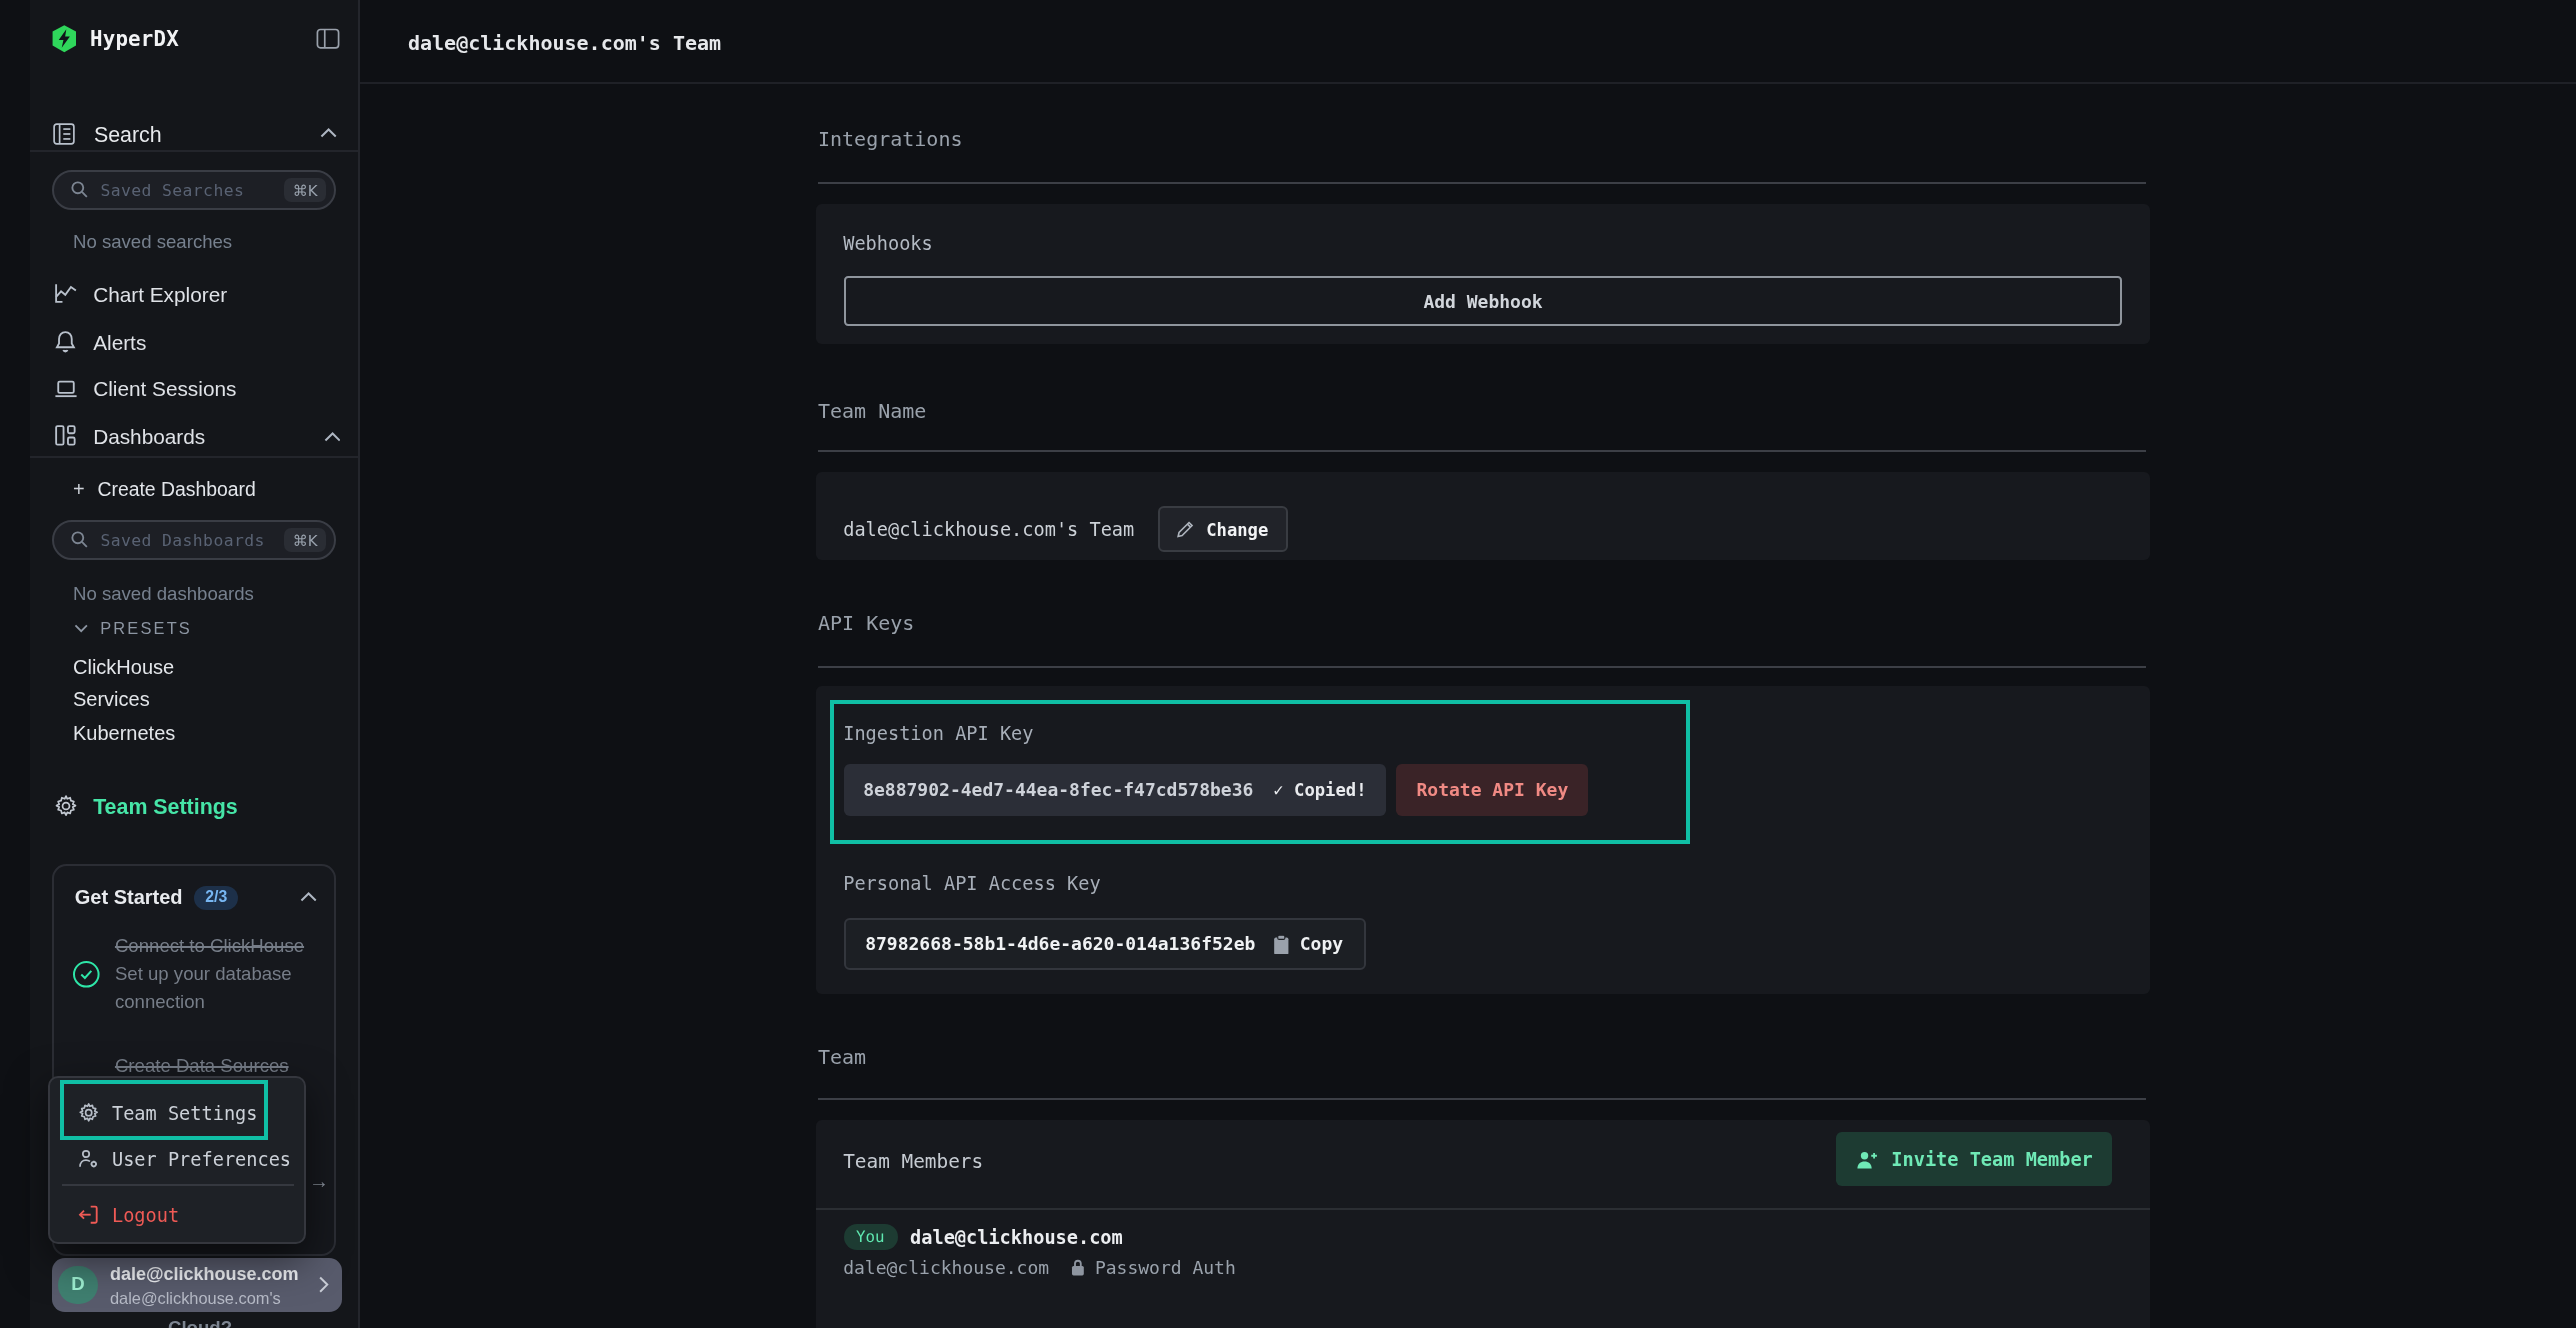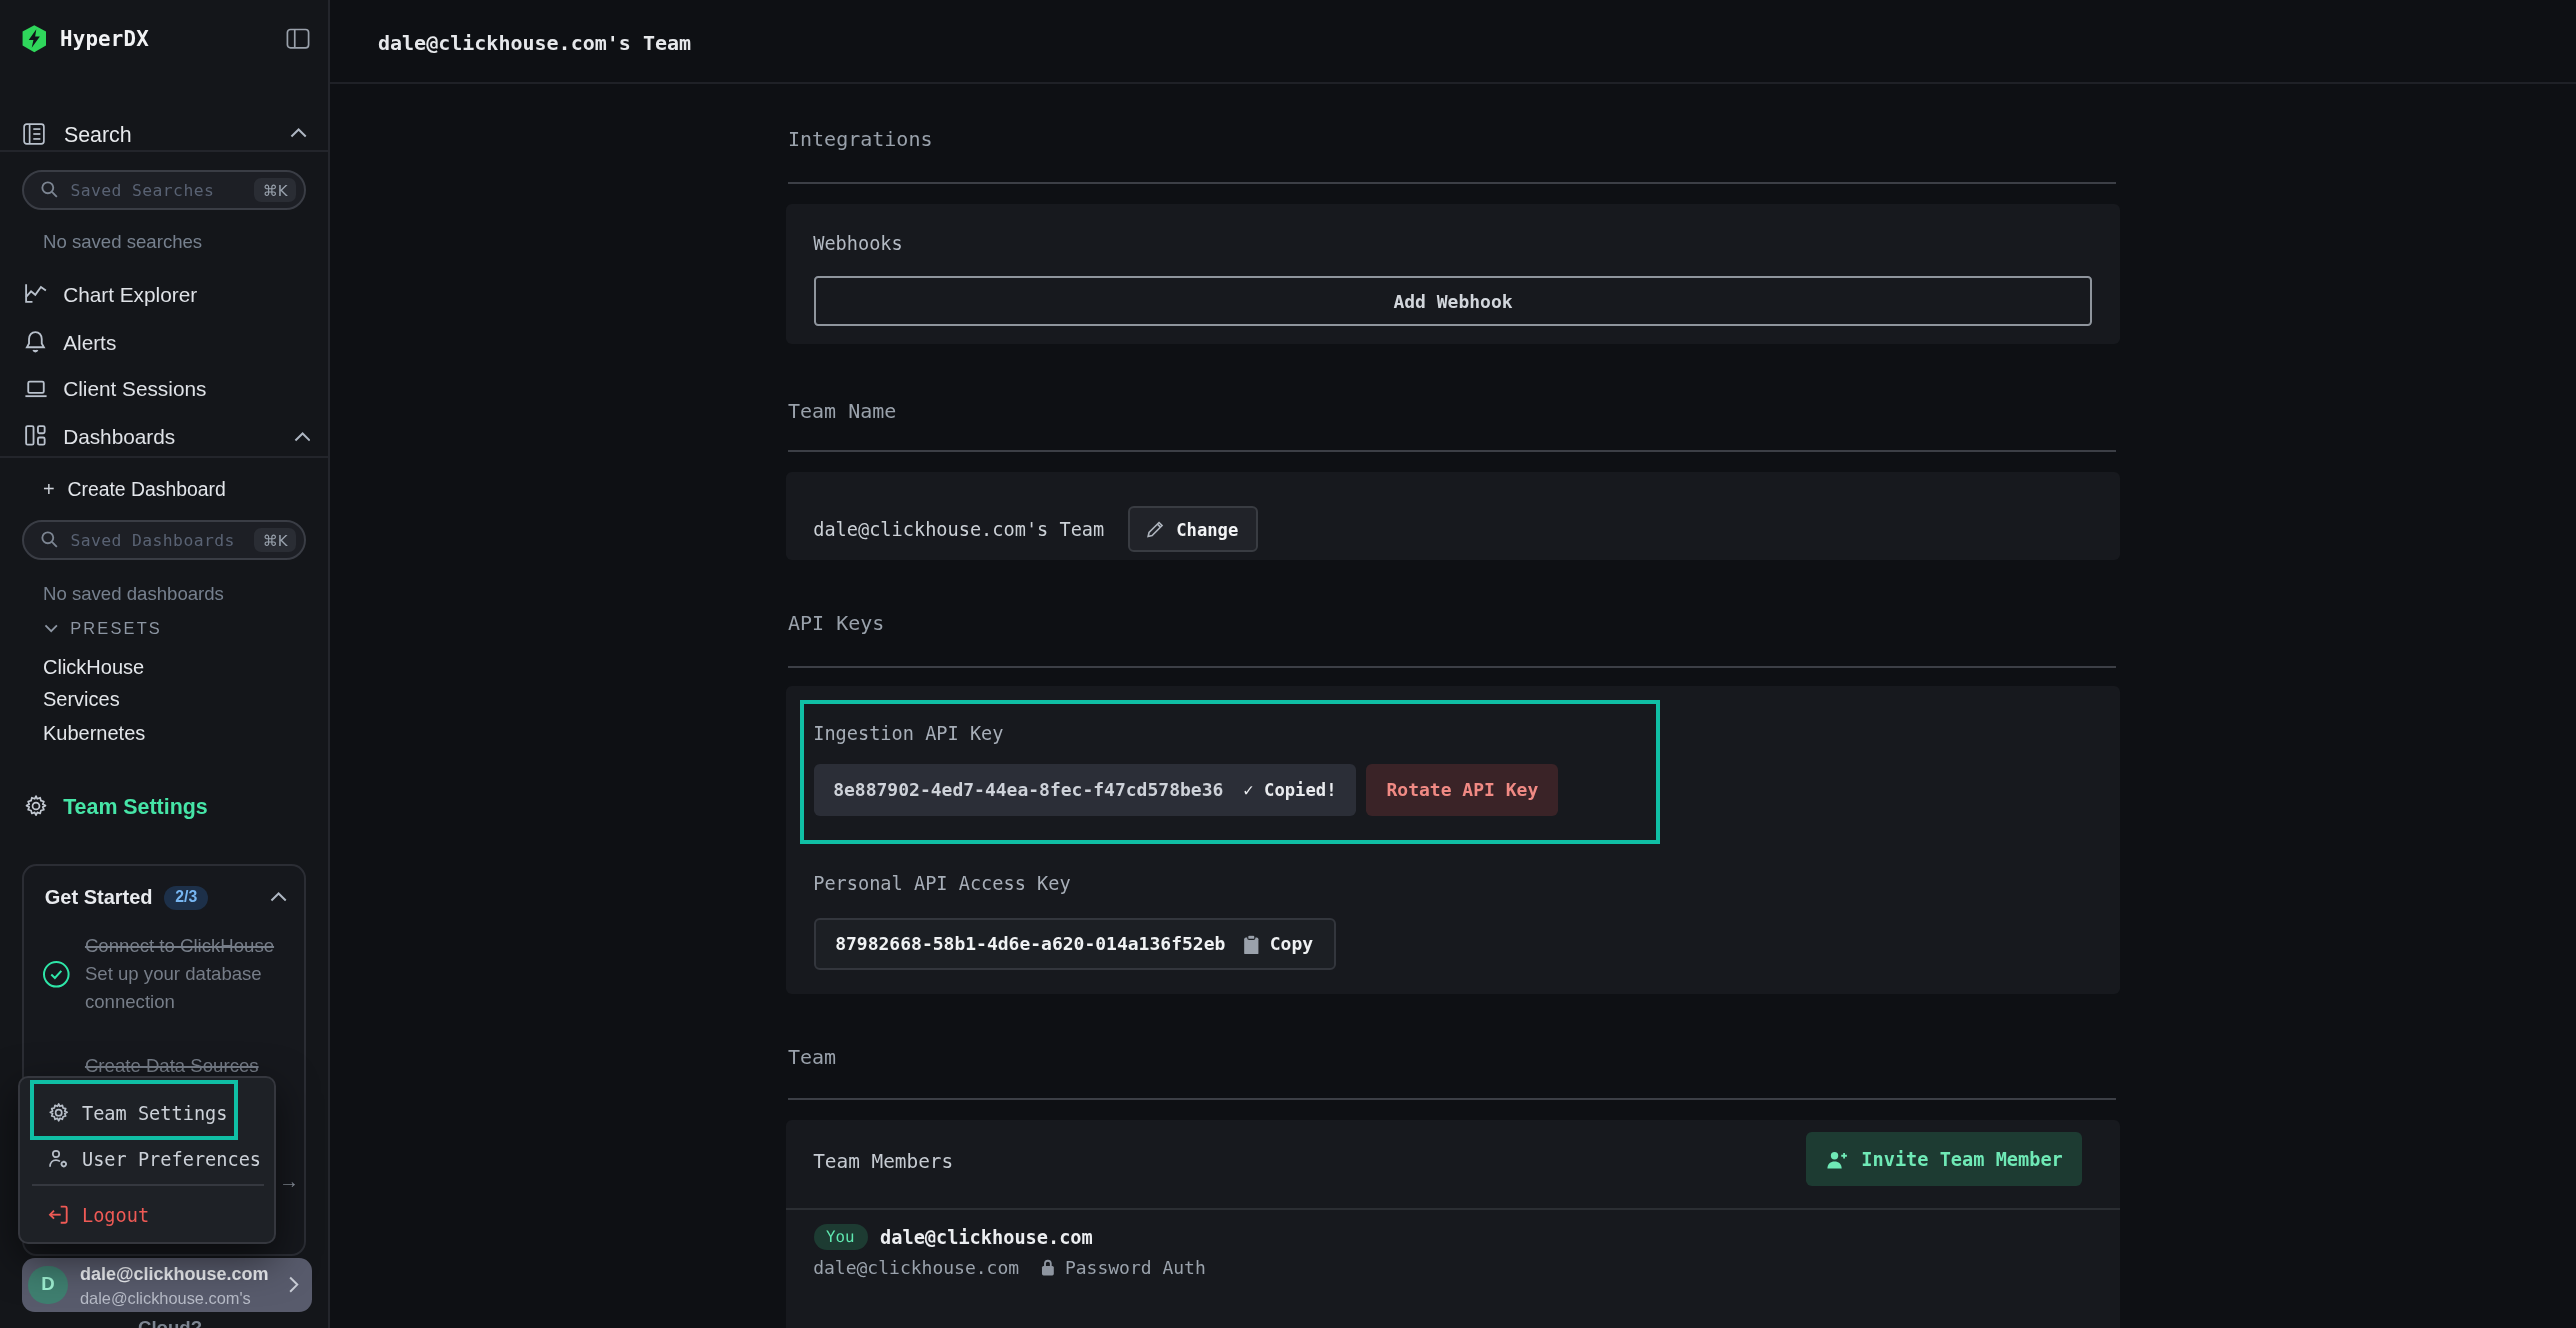--- a/index.html
+++ b/index.html
@@ -1,18 +1,18 @@
 <!DOCTYPE html>
 <html style="font-size:11.4px"><head>
 <meta charset="utf-8">
 <style>
   * { margin:0; padding:0; box-sizing:border-box; }
   html,body { background:#0e1014; }
   body { width:2576px; height:1328px; overflow:hidden; font-family:"Liberation Sans", sans-serif; }
-  .stage { width:2576px; height:1328px; overflow:hidden; position:relative; }
+  .stage { width:2576px; height:1328px; overflow:hidden; position:relative;padding-left:30px; }
   .viewport { width:1288px; height:664px; transform:scale(2); transform-origin:0 0; position:relative; background:#0e1014; }
 
   
   .sidebar { position:absolute; left:0; top:0; width:165px; height:664px; background:#14161a; border-right:0.7px solid #24262c; }
   .logo-row { position:absolute; left:10px; top:10px; right:8.6px; height:18.6px; display:flex; align-items:center; }
   .logo-text { font-family:"DejaVu Sans Mono", monospace; font-weight:bold; font-size:10.4px; color:#f2f3f5; margin-left:5.7px; letter-spacing:0.1px; }
   .collapse-btn { margin-left:auto; color:#9aa1ab; display:flex; align-items:center; cursor:pointer; }
 
   .sec-header { position:absolute; left:11.4px; right:10px; height:15.7px; display:flex; align-items:center; color:#e7e9ec; font-size:10.7px; }
   .sec-header .lbl { margin-left:8.6px; }

